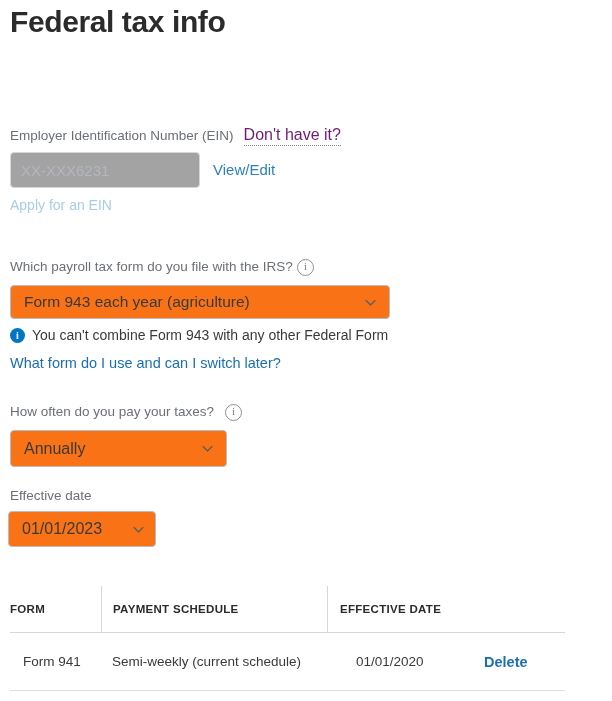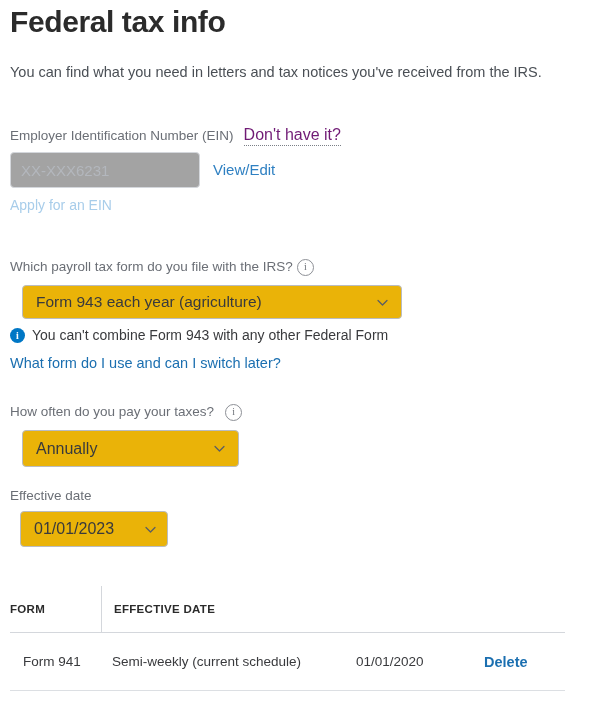--- a/index.html
+++ b/index.html
@@ -135,29 +135,28 @@
     font-family: "Liberation Serif", serif;
     color: #6b6f76;
     line-height: 16px;
   }
 
   .select-box {
     position: absolute;
     box-sizing: border-box;
     border: 1px solid #b9bcc2;
     border-radius: 4px;
-    background: #eab308;
+    background: #f97316;
     display: flex;
     align-items: center;
     justify-content: space-between;
     padding: 0 12px 0 13px;
     cursor: pointer;
     font-size: 15.5px;
     color: #393a3d;
-    margin-left: 12px;
   }
   .select-box .val { white-space: nowrap; }
   .chev {
     width: 13px;
     height: 13px;
     flex: none;
     margin-left: 10px;
   }
   .chev svg { display: block; }
 
@@ -278,21 +277,20 @@
     font-weight: bold;
     cursor: pointer;
   }
 </style>
 </head>
 <body>
 
 <div class="page">
 
   <div class="page-title">Federal tax info</div>
-  <div class="page-subtitle">You can find what you need in letters and tax notices you've received from the IRS.</div>
 
   <div class="ein-label-row">
     <span class="field-label">Employer Identification Number (EIN)</span>
     <span class="dotted-link">Don't have it?</span>
   </div>
   <input class="ein-input" type="text" placeholder="XX-XXX6231" style="">
   <span class="view-edit-link">View/Edit</span>
   <span class="apply-ein-link">Apply for an EIN</span>
 
   <div class="payroll-label-row">
@@ -332,20 +330,21 @@
     <span class="chev">
       <svg viewBox="0 0 16 16" width="13" height="13">
           <path d="M2.5 5.5 L8 11 L13.5 5.5" fill="none" stroke="#5a5e64" stroke-width="1.6" stroke-linecap="round" stroke-linejoin="round"></path>
         </svg>
     </span>
   </div>
 
   <div class="tax-table">
     <div class="thead">
       <div class="th c0">FORM</div>
+      <div class="th c1">PAYMENT SCHEDULE</div>
       <div class="th c2">EFFECTIVE DATE</div>
     </div>
     <div class="trow">
       <div class="td c0">Form 941</div>
       <div class="td c1">Semi-weekly (current schedule)</div>
       <div class="td c2">01/01/2020</div>
       <div class="td c3">
         <span class="delete-link">Delete</span>
       </div>
     </div>

